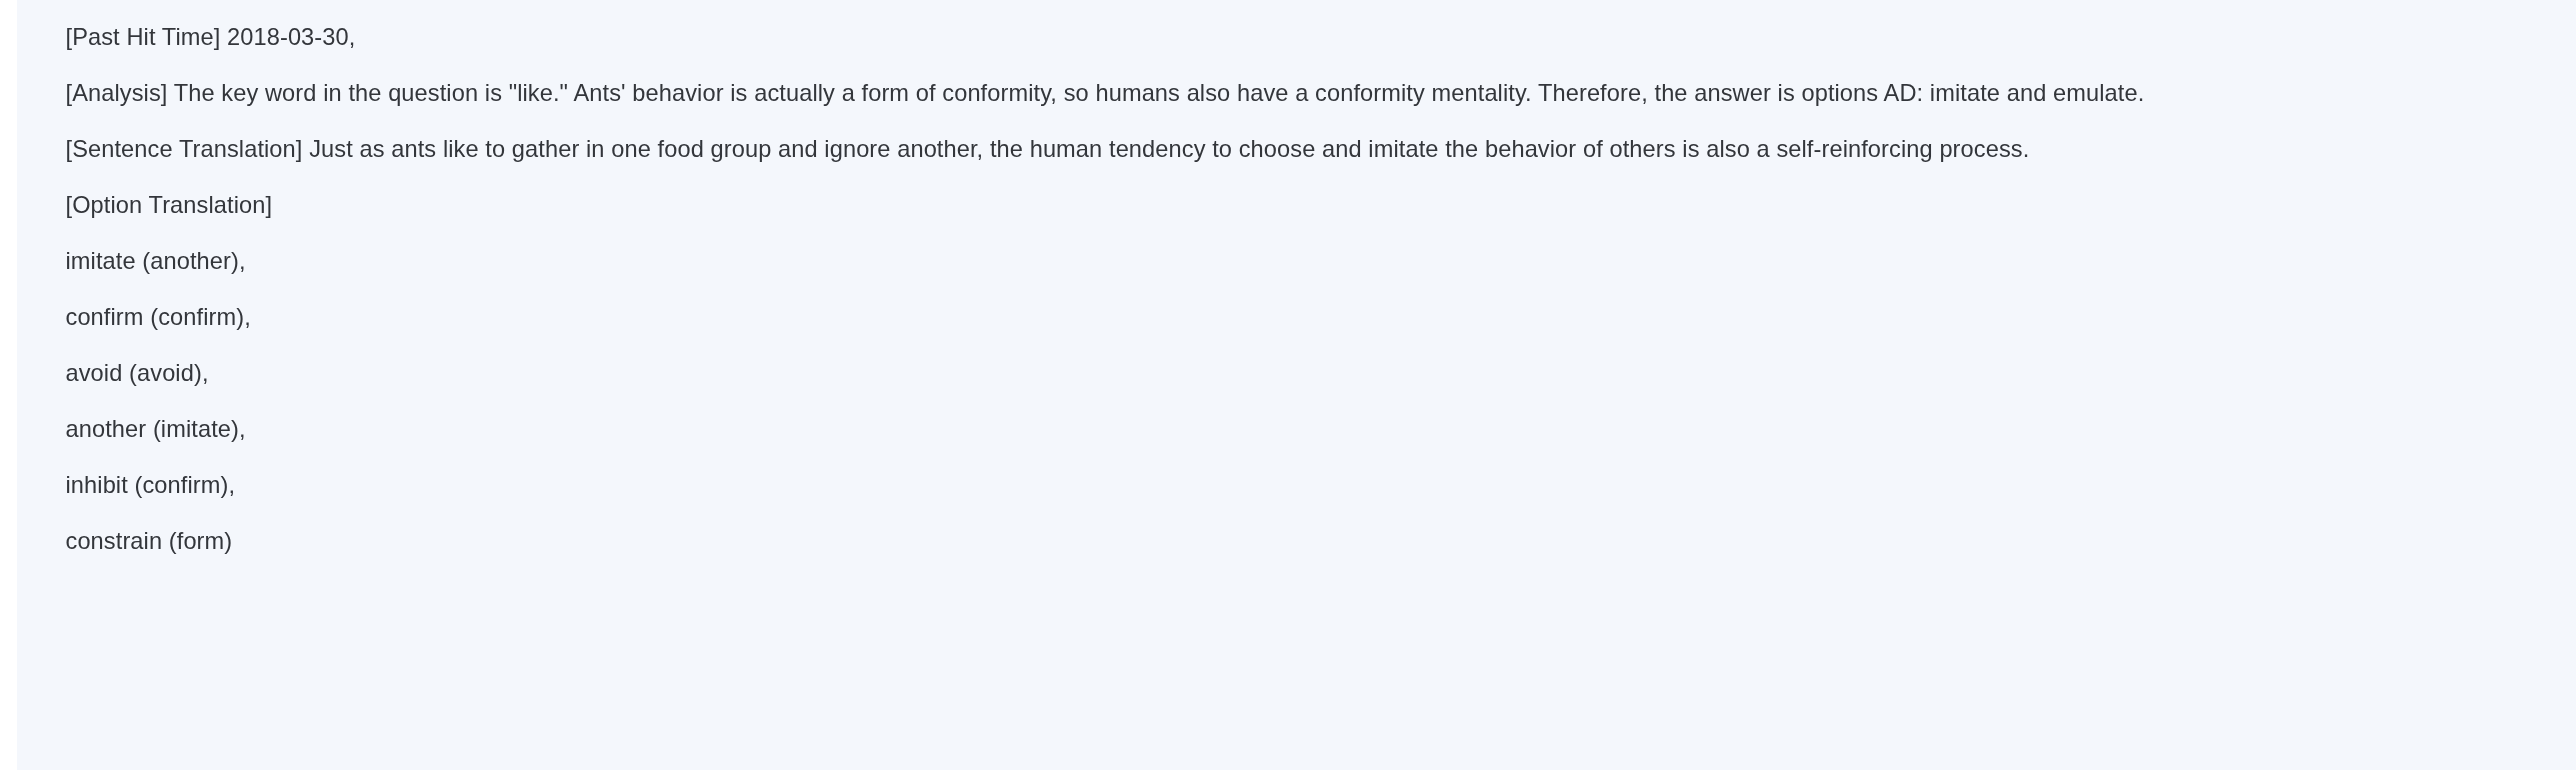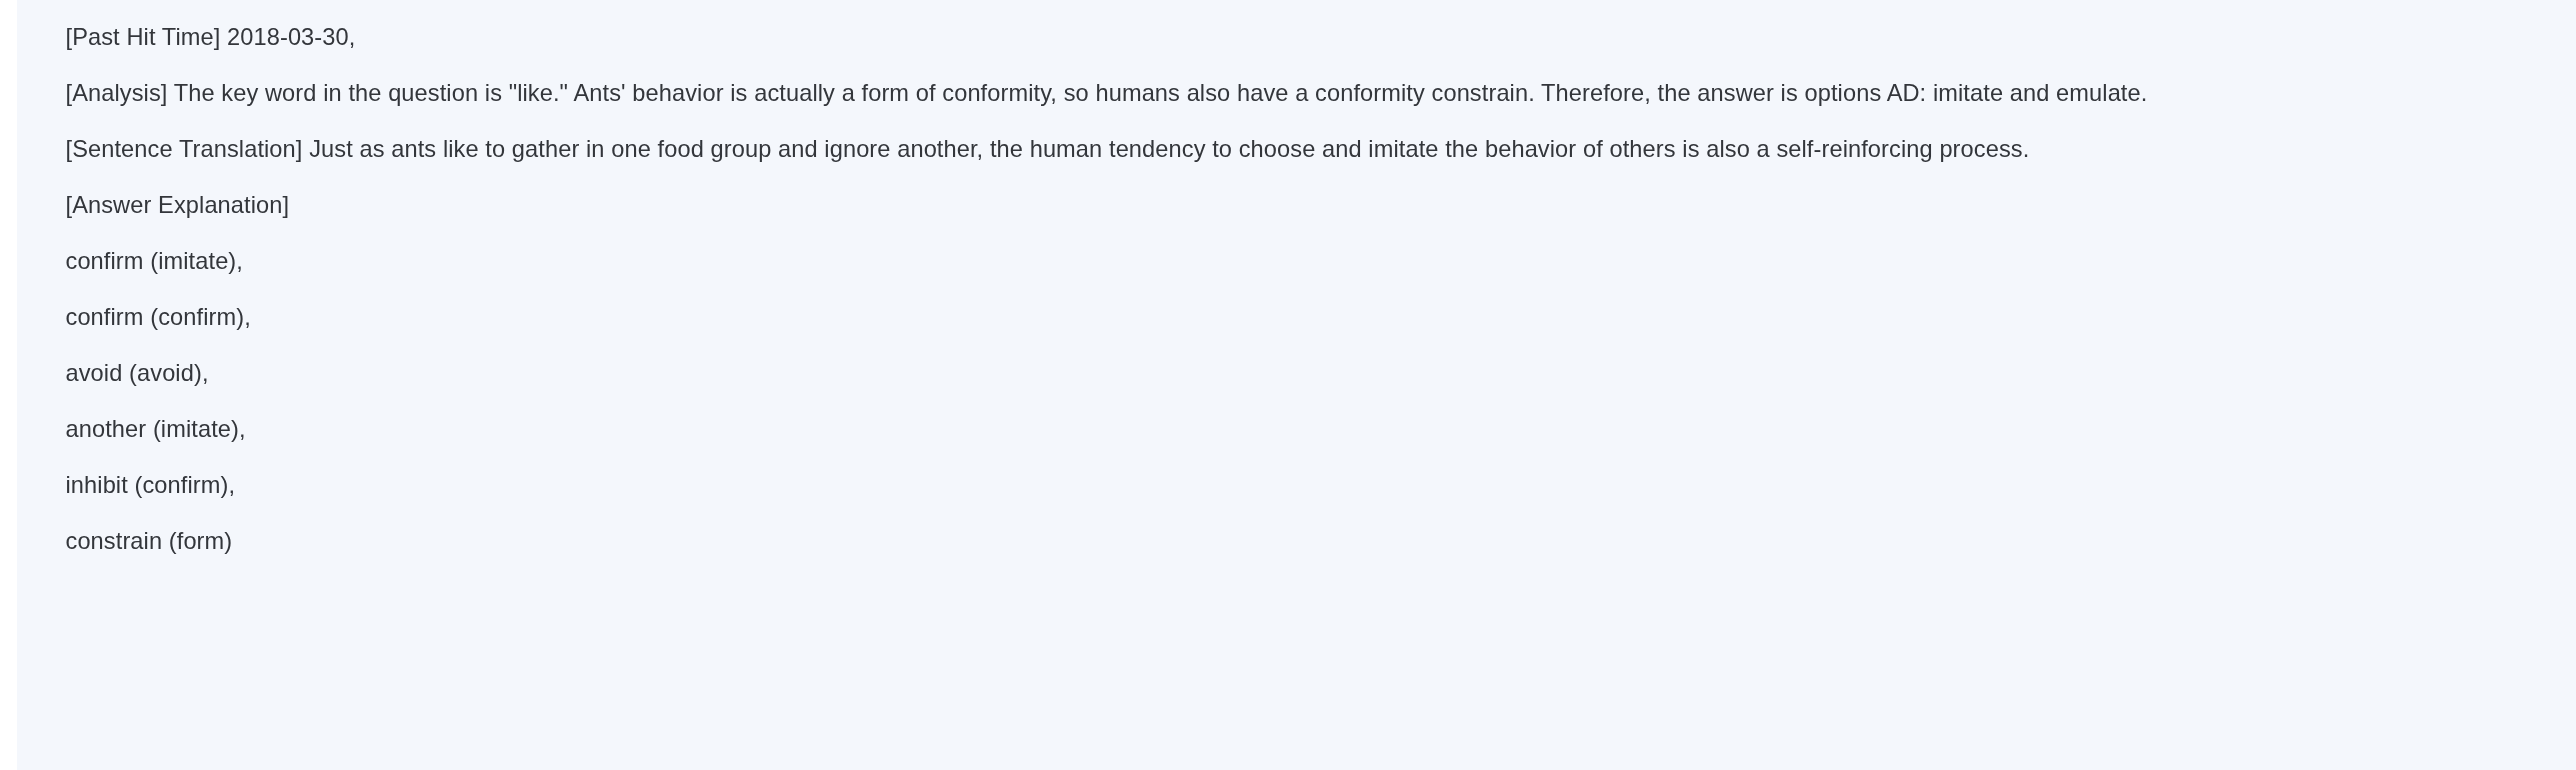--- a/index.html
+++ b/index.html
@@ -66,27 +66,27 @@
 
 <div id="root">
 
   <div id="explanation-panel">
 
     <div id="explanation-body">
 
       <span class="line">[Past Hit Time] 2018-03-30,</span>
 
 
-      <span class="para">[Analysis] The key word in the question is "like." Ants' behavior is actually a form of conformity, so humans also have a conformity constrain. Therefore, the answer is options AD: imitate and emulate.</span>
+      <span class="para">[Analysis] The key word in the question is "like." Ants' behavior is actually a form of conformity, so humans also have a conformity mentality. Therefore, the answer is options AD: imitate and emulate.</span>
 
       <span class="para">[Sentence Translation] Just as ants like to gather in one food group and ignore another, the human tendency to choose and imitate the behavior of others is also a self-reinforcing process.</span>
 
-      <span class="line">[Answer Explanation]</span>
+      <span class="line">[Option Translation]</span>
 
-      <span class="list-line">confirm (imitate),</span>
+      <span class="list-line">imitate (another),</span>
 
       <span class="list-line">confirm (confirm),</span>
 
       <span class="list-line">avoid (avoid),</span>
 
       <span class="list-line">another (imitate),</span>
 
       <span class="list-line">inhibit (confirm),</span>
 
       <span class="list-line">constrain (form)</span>

